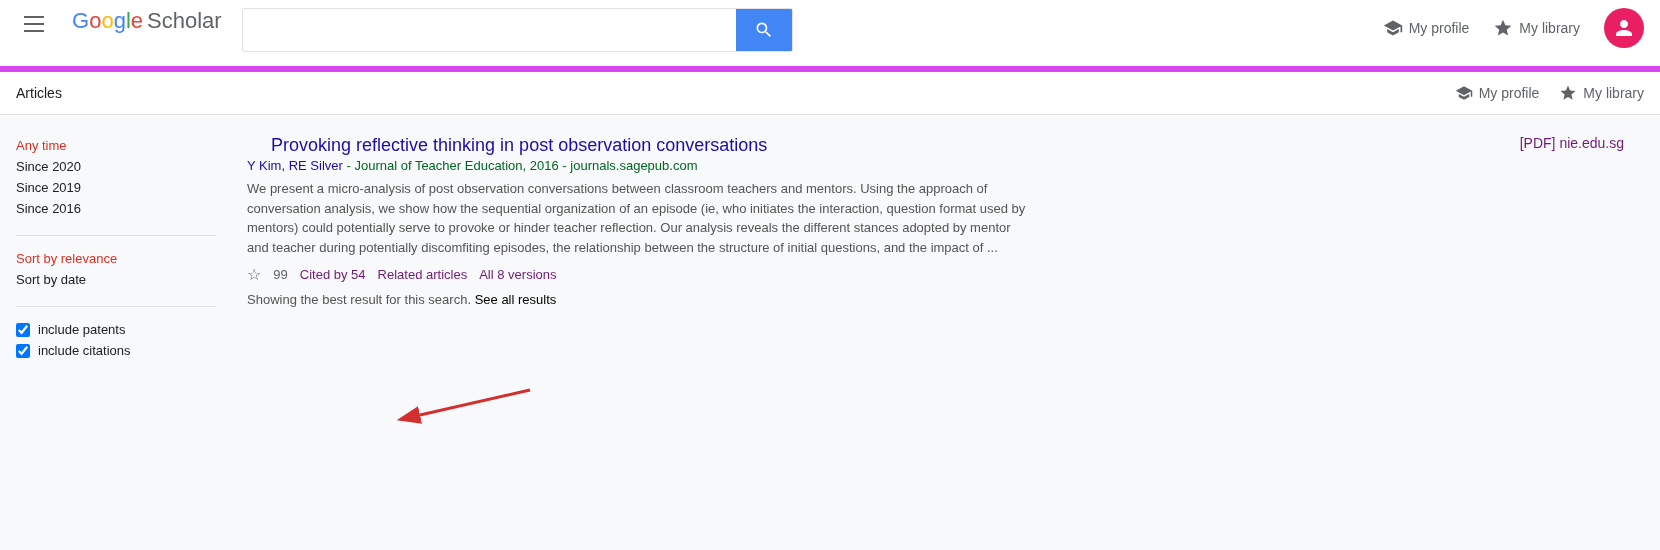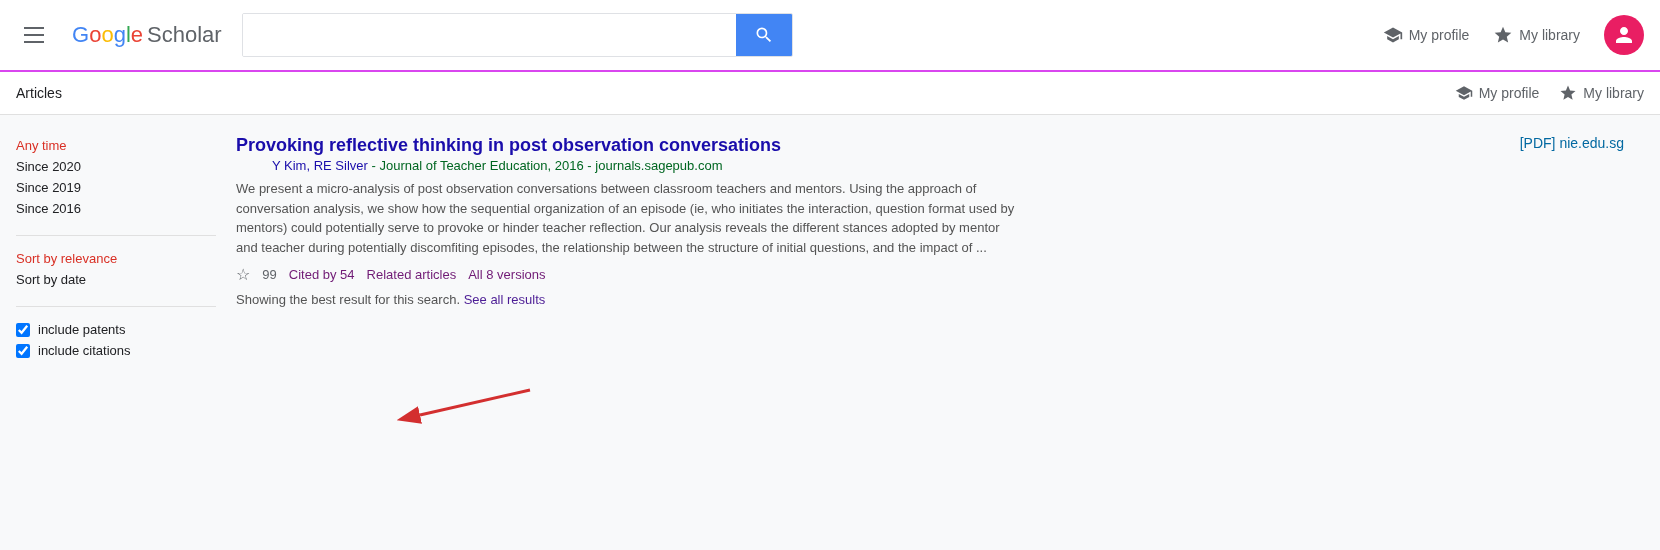--- a/index.html
+++ b/index.html
@@ -1,23 +1,23 @@
 <!DOCTYPE html>
 <html><head>
   <meta charset="utf-8">
   <style>
     * { margin: 0; padding: 0; box-sizing: border-box; }
     body { font-family: Arial, sans-serif; background: #f8f9fa; color: #202124; font-size: 14px; }
 
     
     .header {
       display: flex;
-      align-items: center;
+      align-items: flex-start;
       background: #fff;
-      border-bottom: 2px solid #d946ef;
+      border-bottom: 6px solid #d946ef;
       padding: 8px 16px;
       height: 72px;
       gap: 20px;
     }
     .hamburger {
       display: flex;
       flex-direction: column;
       gap: 5px;
       cursor: pointer;
       padding: 8px;
@@ -129,21 +129,21 @@
       gap: 6px;
       color: #5f6368;
       font-size: 14px;
       cursor: pointer;
     }
 
     
     .main {
       display: flex;
       padding: 20px 16px;
-      gap: 0;
+      gap: 11px;
       max-width: 1660px;
     }
 
     
     .sidebar {
       width: 200px;
       min-width: 180px;
       flex-shrink: 0;
     }
     .sidebar-filter-group {
@@ -196,31 +196,31 @@
       margin-bottom: 20px;
     }
     .result-main {
       flex: 1;
     }
     .result-title {
       font-size: 18px;
       color: #1a0dab;
       cursor: pointer;
       text-decoration: none;
-      font-weight: 700;
+      font-weight: 400;
+      margin-left: 24px;
     }
     .result-meta {
       font-size: 13px;
       color: #006621;
       margin: 2px 0 6px;
     }
     .result-meta a {
       color: #1a0dab;
       text-decoration: none;
-      margin-left: 36px;
     }
     .result-snippet {
       font-size: 13px;
       color: #545454;
       line-height: 1.5;
       margin-bottom: 8px;
       max-width: 780px;
     }
     .result-actions {
       display: flex;
@@ -243,34 +243,34 @@
       cursor: pointer;
       font-size: 13px;
     }
 
     .result-side {
       width: 180px;
       flex-shrink: 0;
       text-align: right;
     }
     .pdf-link {
-      color: #0369a1;
+      color: #701a75;
       font-size: 14px;
       font-weight: 500;
       text-decoration: none;
       cursor: pointer;
     }
 
     .best-result-note {
       font-size: 13px;
       color: #545454;
       margin-top: 8px;
     }
     .best-result-note a {
-      color: #4c1d95;
+      color: #000000;
       text-decoration: none;
     }
   </style>
 </head>
 <body>
 
 <div class="header">
   <div class="hamburger">
     <span></span>
     <span></span>

